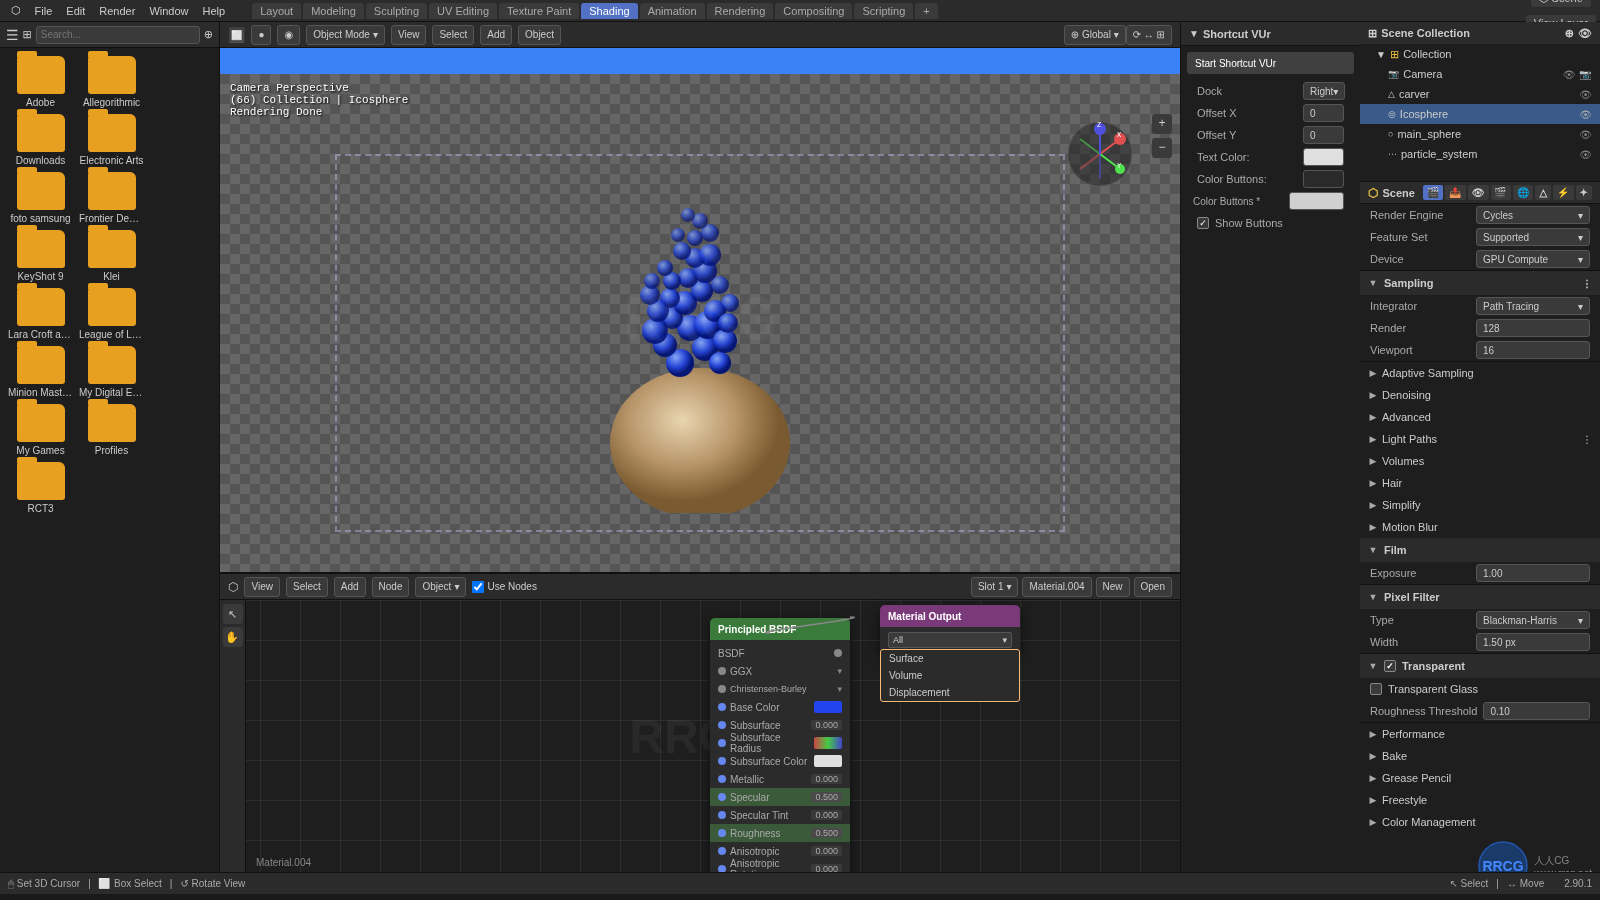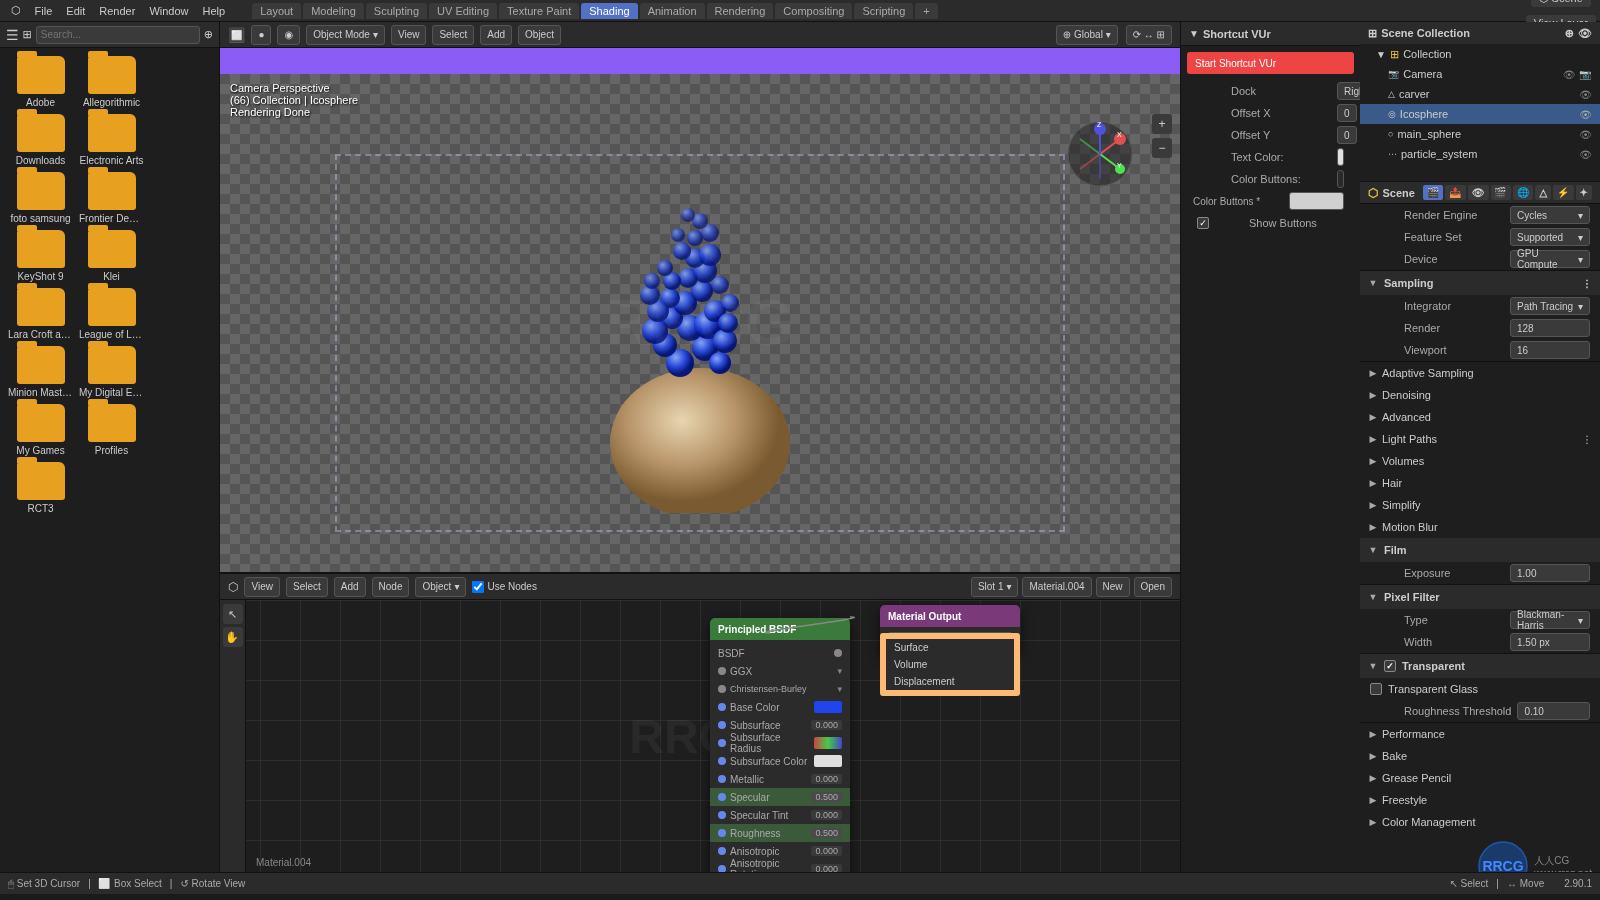--- a/index.html
+++ b/index.html
@@ -140,22 +140,23 @@
     .center-area {
       flex: 1;
       display: flex;
       flex-direction: column;
     }
 
     
     .viewport-area {
       flex: 1;
       position: relative;
-      background: #8b5cf6;
+      background: #3b82f6;
       overflow: hidden;
+      font-family: Liberation Mono, monospace;
     }
     .viewport-toolbar {
       height: 26px;
       background: #2b2b2b;
       display: flex;
       align-items: center;
       padding: 0 8px;
       gap: 6px;
       border-bottom: 1px solid #111;
       position: relative;
@@ -325,21 +326,20 @@
       align-items: center;
       height: 22px;
       padding: 0 10px;
       gap: 6px;
       font-size: 11px;
     }
     .prop-label {
       min-width: 100px;
       color: #aaa;
       font-size: 11px;
-      margin-left: 34px;
     }
     .prop-dropdown {
       flex: 1;
       height: 18px;
       background: #3a3a3a;
       border: 1px solid #555;
       border-radius: 3px;
       padding: 0 6px;
       color: #ccc;
       font-size: 10px;
@@ -544,21 +544,21 @@
       <span style="font-size:14px;">🔲</span>
       <div class="toolbar-btn">●</div>
       <div class="toolbar-btn">◉</div>
       <div class="toolbar-btn">
         <span>Object Mode</span> ▾
       </div>
       <div class="toolbar-btn">View</div>
       <div class="toolbar-btn">Select</div>
       <div class="toolbar-btn">Add</div>
       <div class="toolbar-btn">Object</div>
-      <div style="margin-left:auto;display:flex;gap:8px;">
+      <div style="margin-left:auto;display:flex;gap:0;">
         <div class="toolbar-btn">⊕ Global ▾</div>
         <div class="toolbar-btn">⟳ ↔ ⊞</div>
       </div>
     </div>
 
     <div class="viewport-area">
       <div class="viewport-content">
 
         <div class="camera-info">
           <div>Camera Perspective</div>
@@ -768,21 +768,21 @@
             <span style="color:#fff;font-size:10px;">Material Output</span>
           </div>
           <div class="node-body">
             <div class="node-row">
               <div style="flex:1;height:16px;background:#3a3a3a;border:1px solid #555;border-radius:2px;display:flex;align-items:center;padding:0 4px;font-size:9px;color:#ccc;justify-content:space-between;">
                 <span>All</span>
                 <span>▾</span>
               </div>
             </div>
 
-            <div style="position:absolute;top:28px;left:0;background:#2b2b2b;border:6px solid #fdba74;border-radius:3px;width:100%;z-index:50;">
+            <div style="position:absolute;top:44px;left:0;background:#2b2b2b;border:1px solid #fdba74;border-radius:3px;width:100%;z-index:50;">
               <div style="padding:3px 8px;font-size:10px;cursor:pointer;color:#ccc;">Surface</div>
               <div style="padding:3px 8px;font-size:10px;cursor:pointer;color:#ccc;">Volume</div>
               <div style="padding:3px 8px;font-size:10px;cursor:pointer;color:#ccc;">Displacement</div>
             </div>
           </div>
         </div>
 
         <div style="position:absolute;bottom:4px;left:36px;font-size:10px;color:#888;">Material.004</div>
       </div>
     </div>
@@ -791,21 +791,21 @@
   <div style="display:flex;flex-direction:column;width:420px;overflow:hidden;">
 
     <div style="display:flex;flex:1;overflow:hidden;">
 
       <div style="width:180px;background:#1e1e1e;border-left:1px solid #111;display:flex;flex-direction:column;overflow:hidden;flex-shrink:0;">
         <div style="height:24px;background:#2b2b2b;display:flex;align-items:center;padding:0 8px;font-size:11px;font-weight:bold;border-bottom:1px solid #111;gap:4px;">
           <span style="font-size:10px;">▼</span>
           <span>Shortcut VUr</span>
         </div>
         <div style="padding:6px;">
-          <div style="height:22px;background:#ef4444;border-radius:3px;display:flex;align-items:center;padding:0 8px;font-size:10px;color:#fff;cursor:pointer;">Start Shortcut VUr</div>
+          <div style="height:22px;background:#404040;border-radius:3px;display:flex;align-items:center;padding:0 8px;font-size:10px;color:#fff;cursor:pointer;">Start Shortcut VUr</div>
           <div style="margin-top:6px;">
             <div class="prop-row">
               <span class="prop-label">Dock</span>
               <div class="prop-dropdown">
                 <span>Right</span>
                   <span>▾</span>
               </div>
             </div>
             <div class="prop-row">
               <span class="prop-label">Offset X</span>

